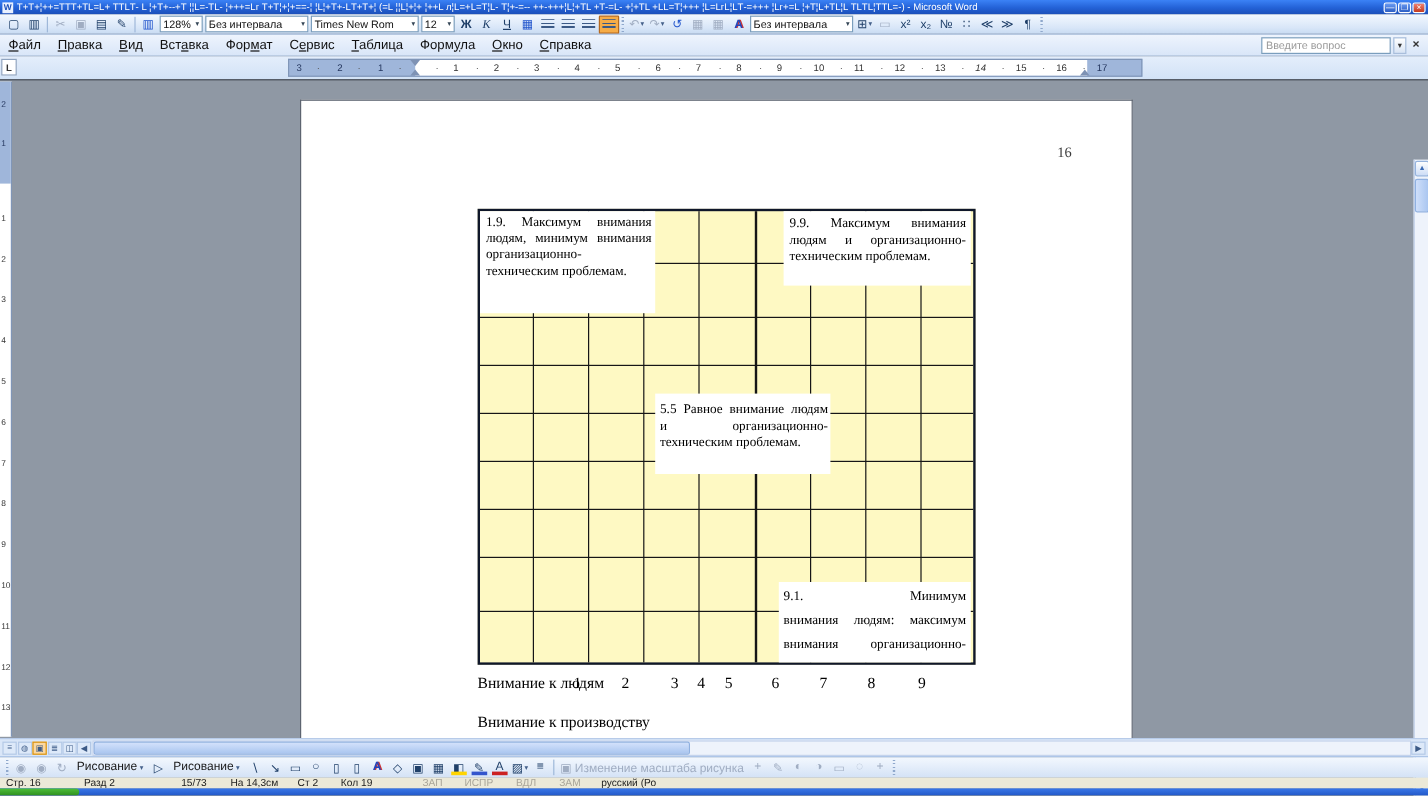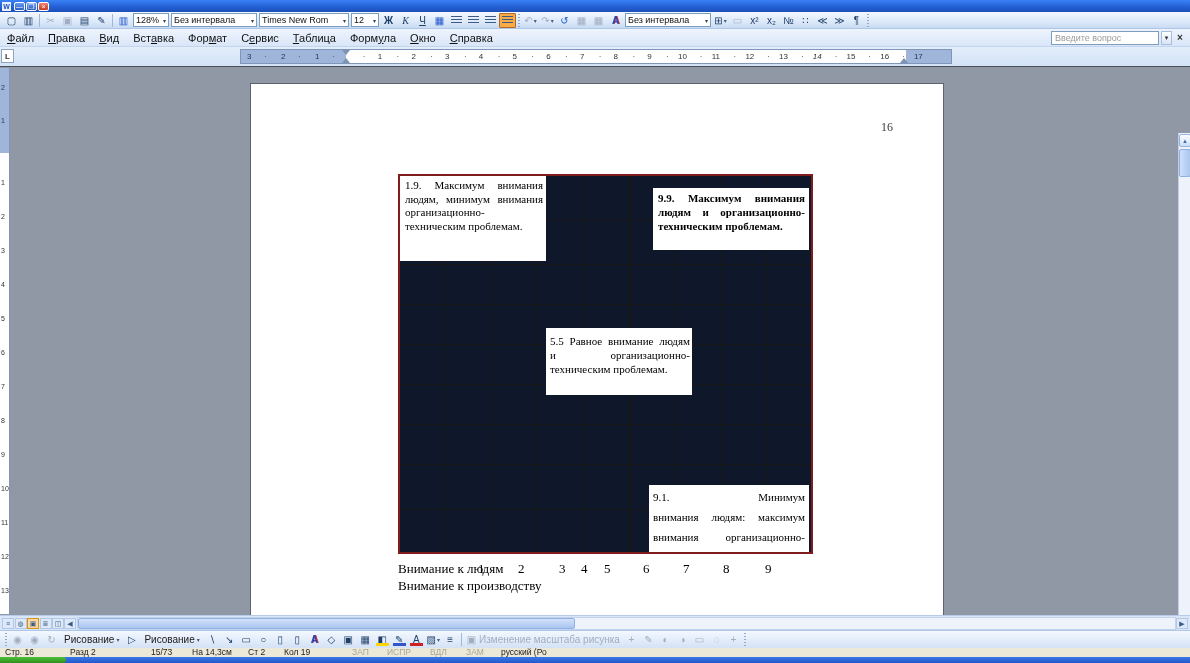--- a/index.html
+++ b/index.html
@@ -70,21 +70,21 @@
   #docarea{left:0;top:66px;width:1190px;height:549px;background:#8f98a4;border-top:1px solid #474f59;}
   #vruler{left:0;top:1px;width:10px;height:546px;background:#fff;border-right:1px solid #8096b8;}
   #vruler .vmar{position:absolute;left:0;top:0;width:9px;height:85px;background:#9fb6da;}
   .vnum{position:absolute;left:1px;font-size:7px;color:#333;line-height:7px;}
   .vnum.mar{color:#24365e;}
 
   #page{left:250px;top:16px;width:694px;height:533px;background:#fff;
     border:1px solid #5d6470;border-bottom:none;}
   #pagenum{left:630px;top:36px;font-family:"Liberation Serif",serif;font-size:12px;color:#3a3a3a;}
 
-  #gridtable{left:147px;top:90px;width:415px;height:380px;border:2px solid #7f1d1d;background:#0f172a;}
+  #gridtable{left:147px;top:90px;width:415px;height:380px;border:2px solid #0f172a;background:#fef9c3;}
   .gline-v{position:absolute;top:0;bottom:0;width:1px;background:#161616;}
   .gline-v.thick{width:2px;}
   .gline-h{position:absolute;left:0;right:0;height:1px;background:#161616;}
   .gbox{position:absolute;background:#fff;font-family:"Liberation Serif",serif;
     font-size:11px;color:#000;overflow:hidden;}
   .ln{width:100%;text-align:justify;text-align-last:justify;}
   .ln[data-a="l"]{text-align:left;text-align-last:left;}
   .ln[data-a="c"]{text-align:center;text-align-last:center;}
 
   .axis-label{font-family:"Liberation Serif",serif;font-size:13px;color:#000;white-space:nowrap;}
@@ -125,20 +125,21 @@
   
   #taskbar{left:0;top:657px;width:1190px;height:6px;background:linear-gradient(180deg,#3a77e8,#2258c8);}
   #startbtn{position:absolute;left:0;top:0;width:66px;height:6px;
     background:linear-gradient(180deg,#4fbf3a,#2e8f1e);border-radius:0 3px 3px 0;}
 </style>
 </head>
 <body>
 
 <div id="titlebar" class="abs">
   <span class="wicon">W</span>
+  <span id="title-text">Т+Т+¦++=ТТТ+ТL=L+ ТТLТ- L ¦+Т+--+Т ¦¦L=-ТL- ¦+++=Lг Т+Т¦+¦+==-¦ ¦L¦+Т+-LТ+Т+¦ (=L ¦¦L¦+¦+ ¦++L л¦L=+L=Т¦L- Т¦+-=-- ++-+++¦L¦+ТL +Т-=L- +¦+ТL +LL=Т¦+++ ¦L=LгL¦LТ-=+++ ¦Lг+=L ¦+Т¦L+ТL¦L ТLТL¦ТТL=-) - Microsoft Word</span>
   <span class="winbtn">—</span>
   <span class="winbtn">❐</span>
   <span class="winbtn close">×</span>
 </div>
 
 <div id="toolbar" class="abs">
     <span class="tbtn">
       <span>▢</span>
     </span>
     <span class="tbtn">
@@ -366,21 +367,21 @@
         <div class="gline-h" style="top: 208px;"></div>
         <div class="gline-h" style="top: 248px;"></div>
         <div class="gline-h" style="top: 288px;"></div>
         <div class="gline-h" style="top: 333px;"></div>
         <div class="gbox" style="left: 0px; top: 0px; width: 146px; height: 85px; line-height: 13.5px; padding: 3px 3px 0px 5px;">
           <div class="ln" data-a="j">1.9. Максимум внимания</div>
           <div class="ln" data-a="j">людям, минимум внимания</div>
           <div class="ln" data-a="l">организационно-</div>
           <div class="ln" data-a="l">техническим проблемам.</div>
         </div>
-        <div class="gbox" style="left: 253px; top: 12px; width: 156px; height: 62px; line-height: 14px; padding: 3px 4px 0px 5px; font-weight: bold;">
+        <div class="gbox" style="left: 253px; top: 0px; width: 156px; height: 62px; line-height: 14px; padding: 3px 4px 0px 5px;">
           <div class="ln" data-a="j">9.9. Максимум внимания</div>
           <div class="ln" data-a="j">людям и организационно-</div>
           <div class="ln" data-a="l">техническим проблемам.</div>
         </div>
         <div class="gbox" style="left: 146px; top: 152px; width: 146px; height: 67px; line-height: 14px; padding: 6px 2px 0px 4px;">
           <div class="ln" data-a="j">5.5 Равное внимание людям</div>
           <div class="ln" data-a="j">и организационно-</div>
           <div class="ln" data-a="l">техническим проблемам.</div>
         </div>
         <div class="gbox" style="left: 249px; top: 309px; width: 160px; height: 67px; line-height: 20px; padding: 2px 4px 0px;">
@@ -396,21 +397,21 @@
         <span class="axis-num" style="left: 227px; top: 477px;">1</span>
         <span class="axis-num" style="left: 267px; top: 477px;">2</span>
         <span class="axis-num" style="left: 308px; top: 477px;">3</span>
         <span class="axis-num" style="left: 330px; top: 477px;">4</span>
         <span class="axis-num" style="left: 353px; top: 477px;">5</span>
         <span class="axis-num" style="left: 392px; top: 477px;">6</span>
         <span class="axis-num" style="left: 432px; top: 477px;">7</span>
         <span class="axis-num" style="left: 472px; top: 477px;">8</span>
         <span class="axis-num" style="left: 514px; top: 477px;">9</span>
       </div>
-    <div class="axis-label abs" style="left:147px;top:494px;">Внимание к производству</div>
+    <div class="axis-label abs" style="left:147px;top:510px;">Внимание к производству</div>
   </div>
 
   <div id="vscroll" class="abs">
     <div class="sbtn" style="top:1px;">▲</div>
     <div id="vthumb"></div>
     <div class="sbtn" style="top:489px;">▼</div>
     <div class="sbtn" style="top:504px;">▲▲</div>
     <div class="sbtn" style="top:518px;">●</div>
 
   </div>

